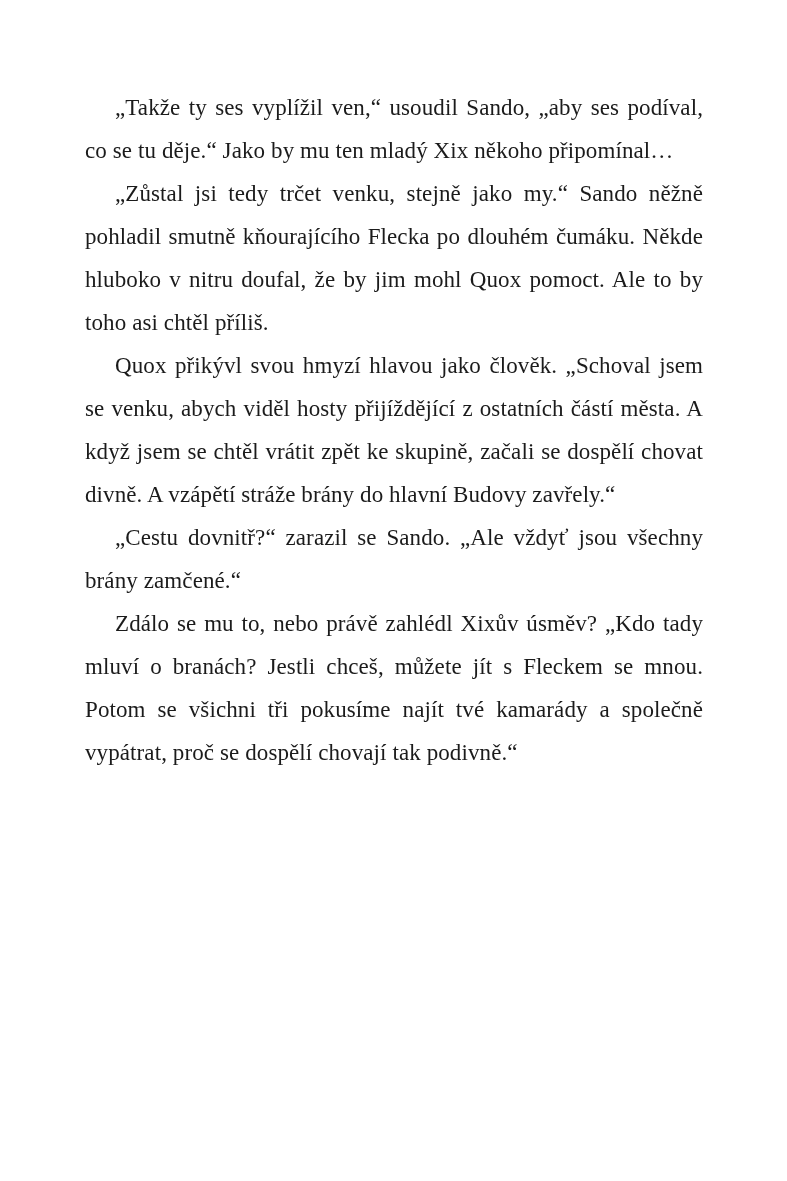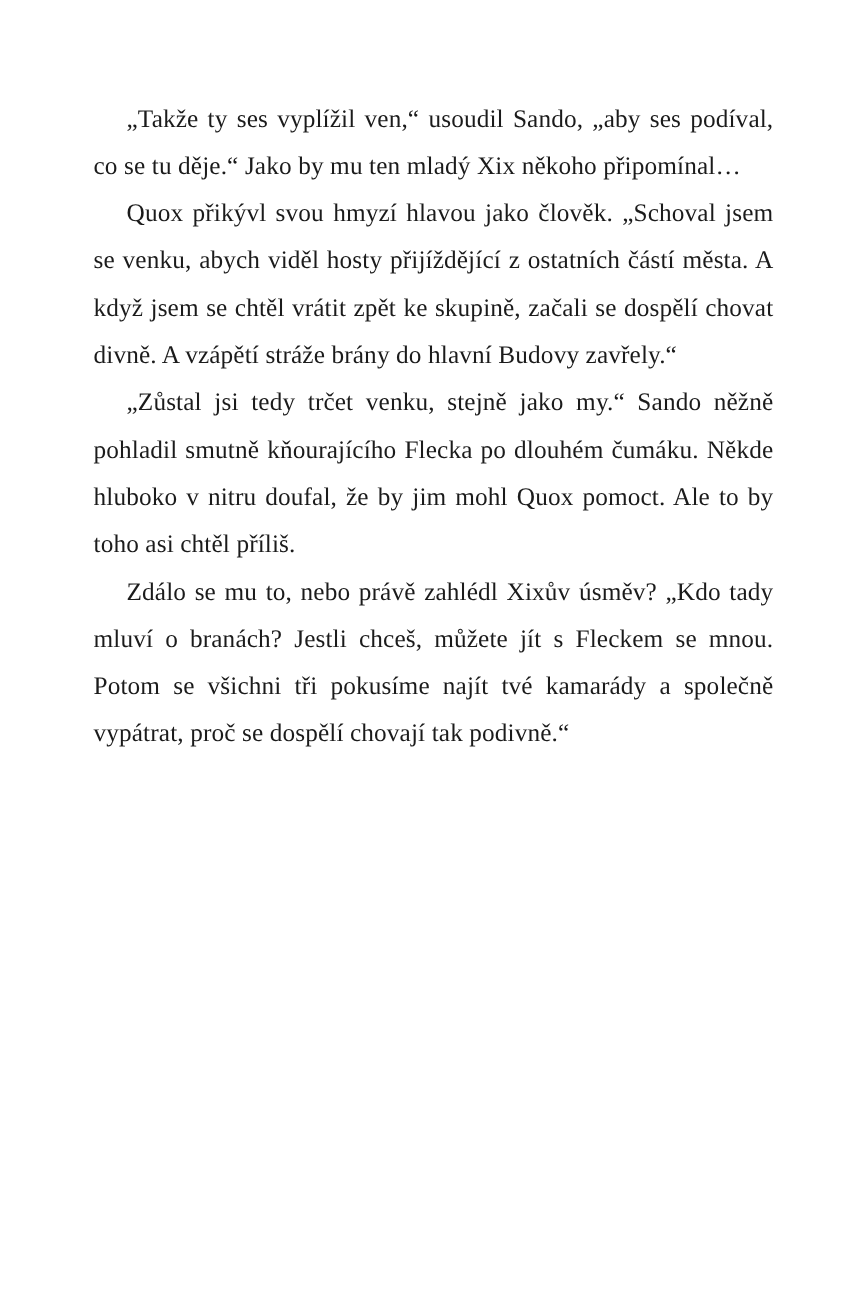--- a/index.html
+++ b/index.html
@@ -54,22 +54,23 @@
     display: inline-block;
   }
 </style>
 </head>
 <body>
 
 <div class="page">
 
   <div class="text-block">
     <p>„Takže ty ses vyplížil ven,“ usoudil Sando, „aby ses podíval, co se tu děje.“ Jako by mu ten mladý Xix někoho připomínal…</p>
+    <p>„Zůstal jsi tedy trčet venku, stejně jako my.“ Sando něžně pohladil smutně kňourajícího Flecka po dlouhém čumáku. Někde hluboko v nitru doufal, že by jim mohl Quox pomoct. Ale to by toho asi chtěl příliš.</p>
     <p>Quox přikývl svou hmyzí hlavou jako člověk. „Schoval jsem se venku, abych viděl hosty přijíždějící z ostatních částí města. A když jsem se chtěl vrátit zpět ke skupině, začali se dospělí chovat divně. A vzápětí stráže brány do hlavní Budovy zavřely.“</p>
-    <p>„Zůstal jsi tedy trčet venku, stejně jako my.“ Sando něžně pohladil smutně kňourajícího Flecka po dlouhém čumáku. Někde hluboko v nitru doufal, že by jim mohl Quox pomoct. Ale to by toho asi chtěl příliš.</p>
+    <p>„Cestu dovnitř?“ zarazil se Sando. „Ale vždyť jsou všechny brány zamčené.“</p>
     <p>Zdálo se mu to, nebo právě zahlédl Xixův úsměv? „Kdo tady mluví o branách? Jestli chceš, můžete jít s Fleckem se mnou. Potom se všichni tři pokusíme najít tvé kamarády a společně vypátrat, proč se dospělí chovají tak podivně.“</p>
   </div>
 
   <div class="footer">
     <span class="page-number">54</span>
     <span class="ornament">
       <svg viewBox="0 0 60 84" width="58" height="84" aria-hidden="true">
 
         <path d="M14 80 C8 74 6 66 12 60 C16 56 22 56 26 58
                  C22 50 24 42 31 38 C26 32 26 22 33 16

